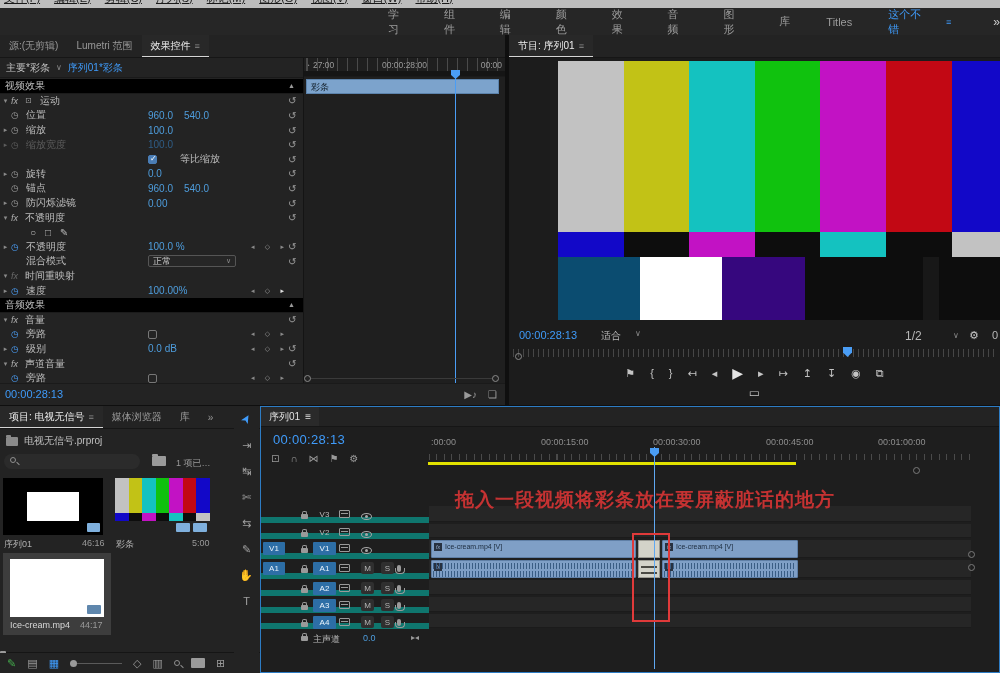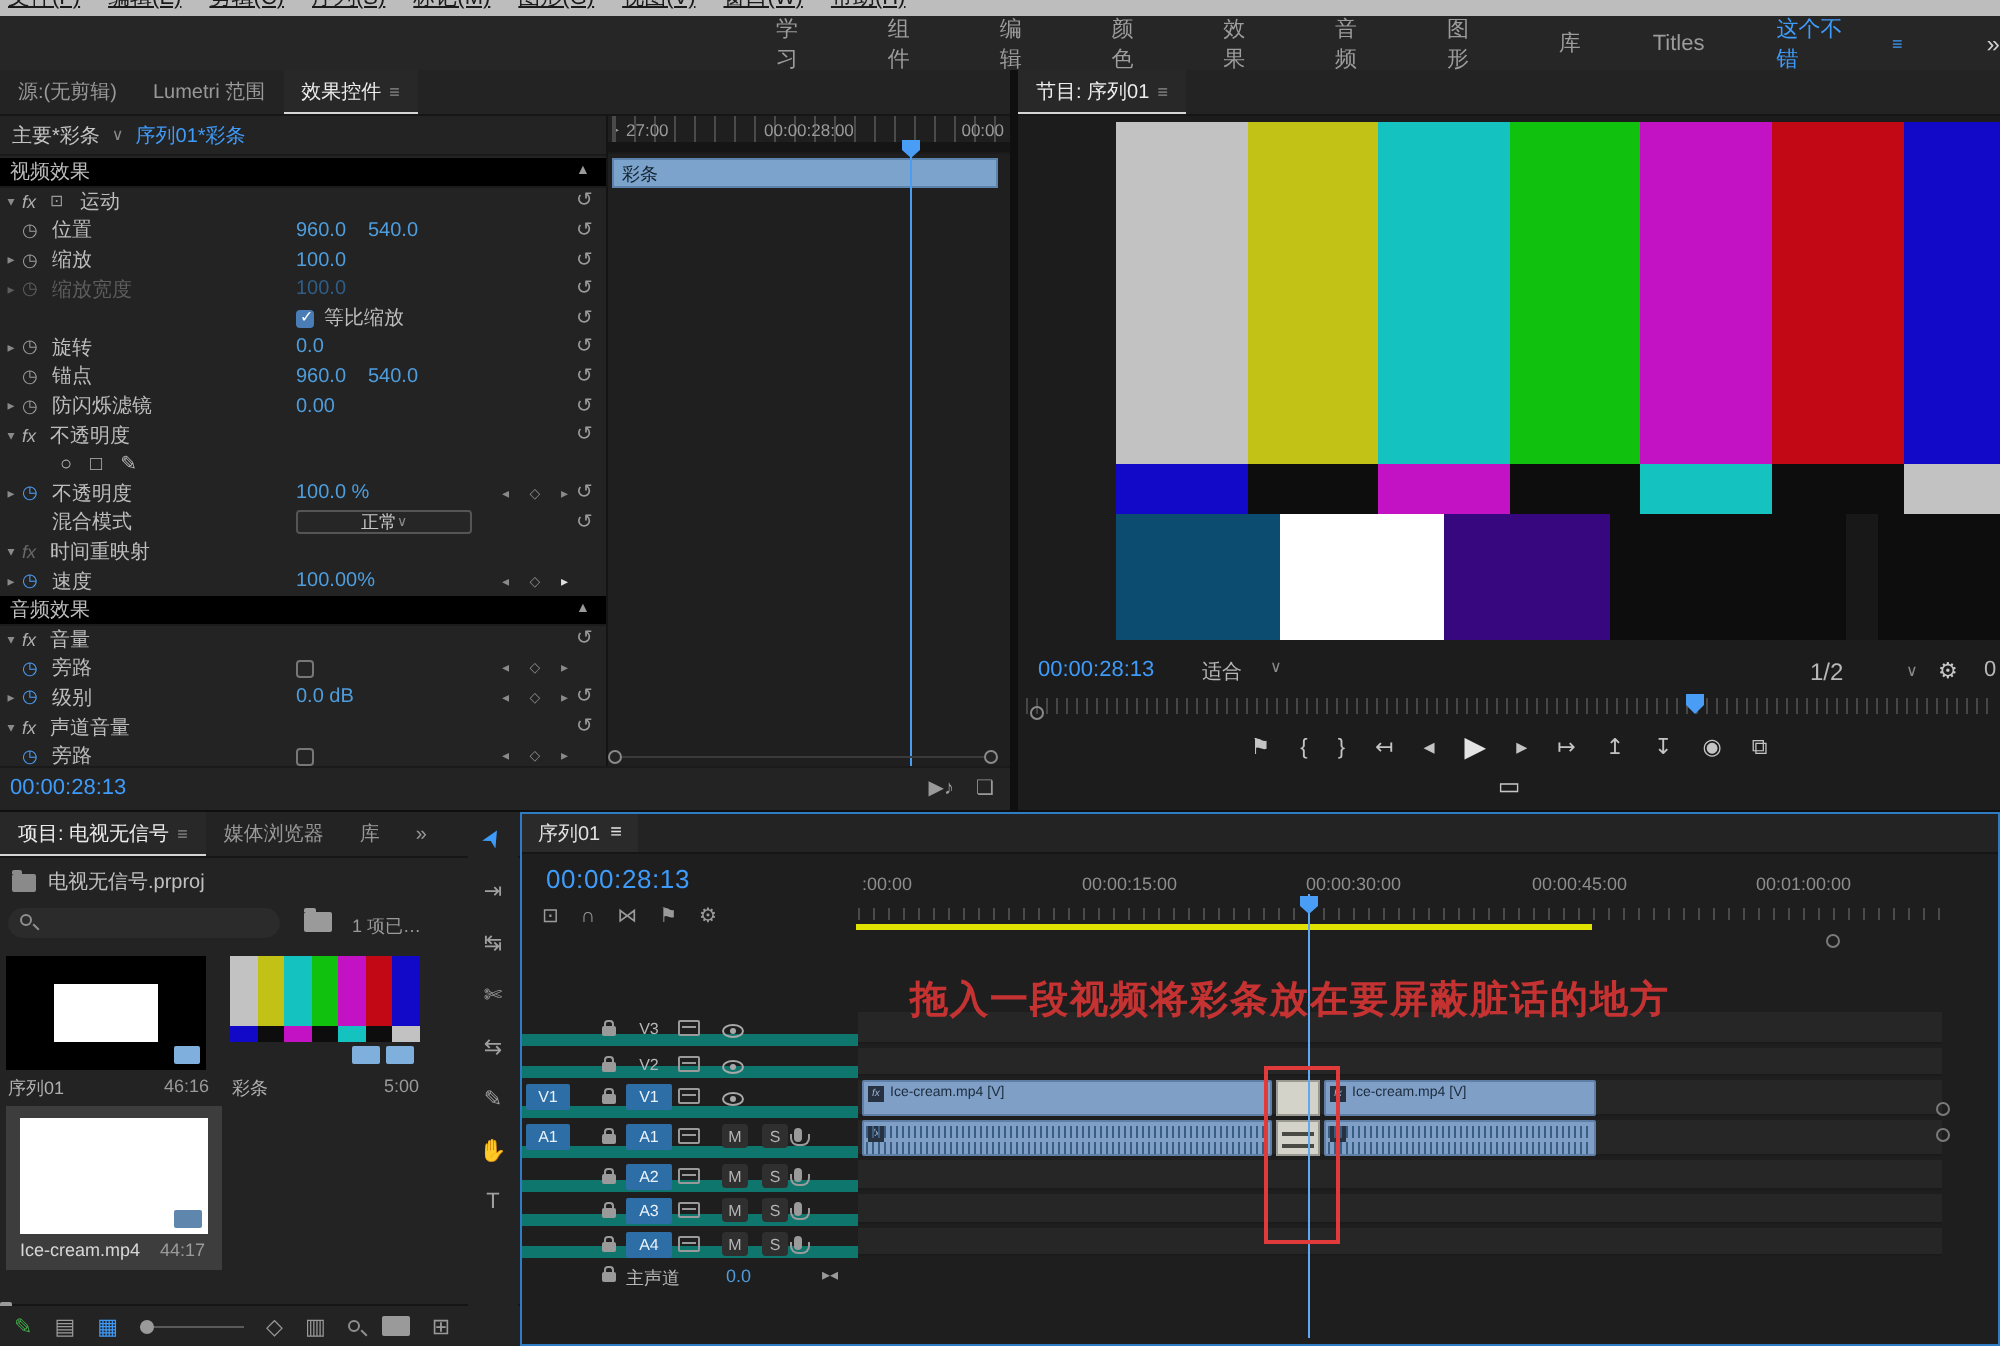--- a/index.html
+++ b/index.html
@@ -32,21 +32,21 @@
 .er .tw{width:11px;text-align:center;color:#8a8a8a;font-size:7px;flex:none}
 .er .sw{width:15px;color:#9a9a9a;font-size:9px;flex:none}
 .er .sw.on{color:#4a9df5}
 .er .fxi{width:14px;color:#b0b0b0;font-style:italic;font-size:9px;flex:none}
 .er .gi{width:15px;color:#9a9a9a;font-size:8px;flex:none}
 .er .lbl{color:#bdbdbd}
 .er.sect{background:#000000;border-bottom:1px solid #1b1b1b;color:#d2d2d2;padding-left:5px}
 .er.sect .col{position:absolute;left:288px;font-size:7px;color:#9a9a9a}
 .er .v1{position:absolute;left:148px;color:#4e9ddd}
 .er .v2{position:absolute;left:184px;color:#4e9ddd}
-.er .ddl{position:absolute;left:148px;width:88px;height:12px;border:1px solid #555;border-radius:2px;display:flex;align-items:center;justify-content:center;padding:0 4px;color:#c8c8c8;font-size:9px;background:#262626}
+.er .ddl{position:absolute;left:148px;width:88px;height:12px;border:1px solid #555;border-radius:2px;display:flex;align-items:center;justify-content:space-between;padding:0 4px;color:#c8c8c8;font-size:9px;background:#262626}
 .er .ddl .chv{font-size:7px;color:#8a8a8a}
 .er .nav{position:absolute;left:251px;width:33px;display:flex;justify-content:space-between;color:#8a8a8a;font-size:7px}
 .er .nav .bright{color:#e0e0e0}
 .er .rst{position:absolute;left:288px;color:#9a9a9a;font-size:10px}
 .er.dis .lbl,.er.dis .sw,.er.dis .tw{color:#5d5d5d}
 .er.dis .v1{color:#2f5d86}
 .cbx{width:9px;height:9px;border:1px solid #777;border-radius:2px;background:#242424;position:relative;flex:none}
 .cbx.chk{background:#4a7db5;border-color:#4a7db5}
 .cbx.chk::after{content:"✓";position:absolute;left:1px;top:-2px;color:#fff;font-size:8px}
 .er .maskset{display:flex;gap:9px;padding-left:30px;font-size:10px;color:#b5b5b5}
@@ -236,21 +236,21 @@
     <div class="er dis">
         <span class="tw">▸</span>
         <span class="sw">◷</span>
         <span class="lbl">缩放宽度</span>
         <span class="v1">100.0</span>
         <span class="rst">↺</span>
       </div>
     <div class="er">
         <span style="width:148px"></span>
         <span class="cbx chk"></span>
-        <span class="lbl" style="margin-left:5px">等比缩放</span>
+        <span class="lbl" style="margin-left:23px">等比缩放</span>
         <span class="rst">↺</span>
       </div>
     <div class="er">
         <span class="tw">▸</span>
         <span class="sw">◷</span>
         <span class="lbl">旋转</span>
         <span class="v1">0.0</span>
         <span class="rst">↺</span>
       </div>
     <div class="er">

